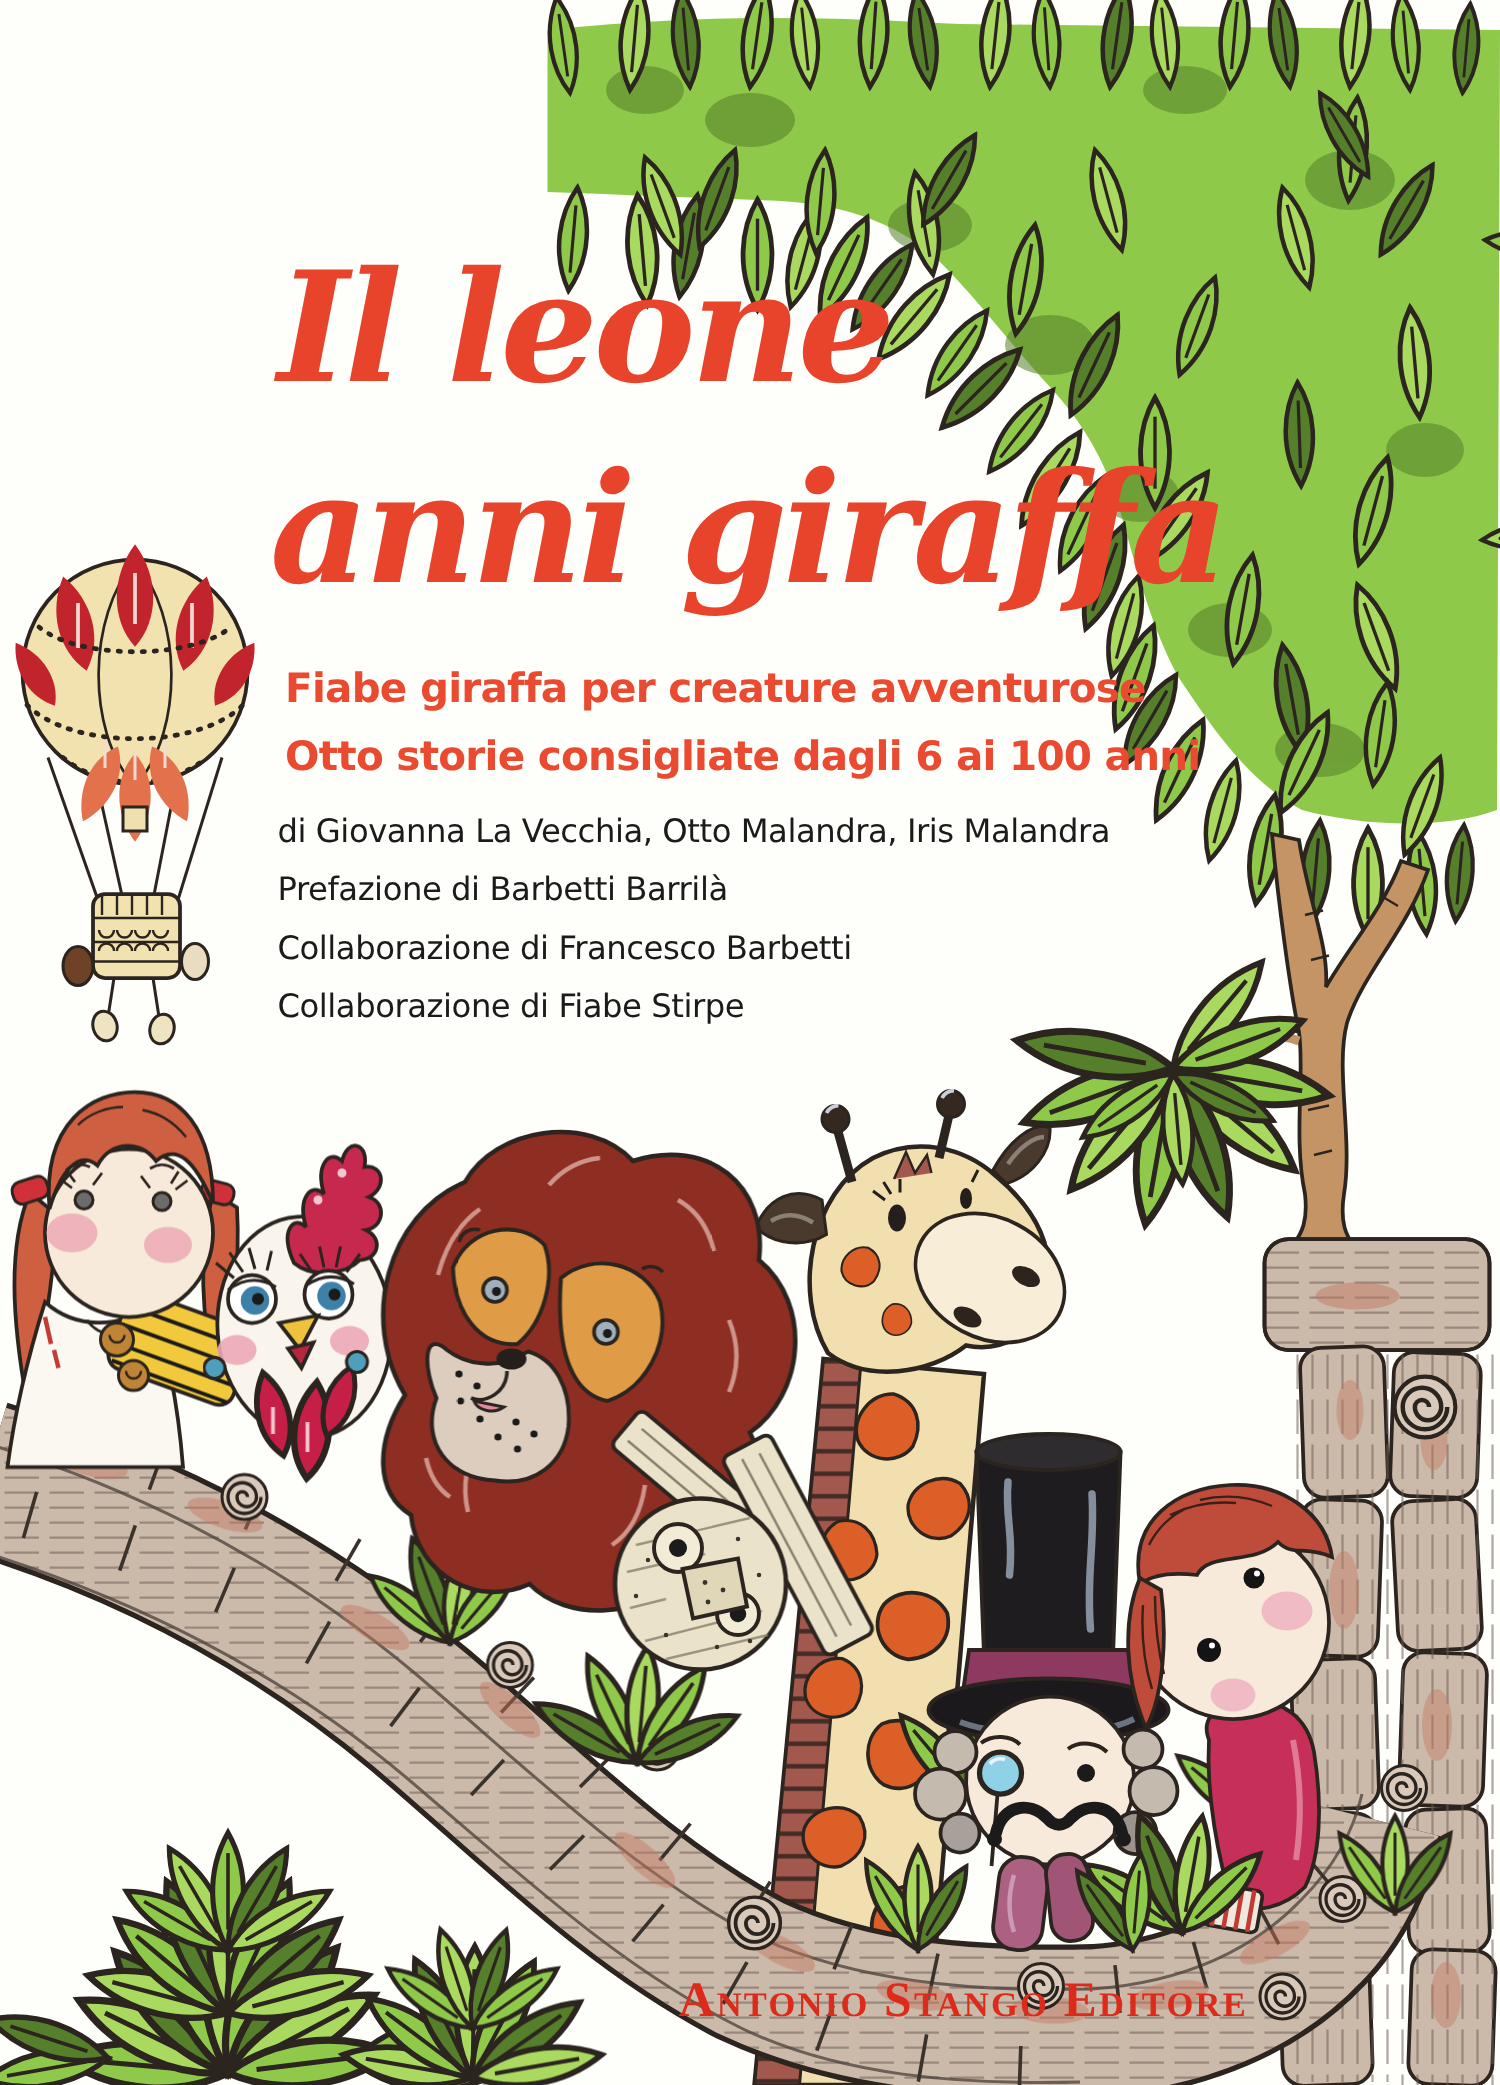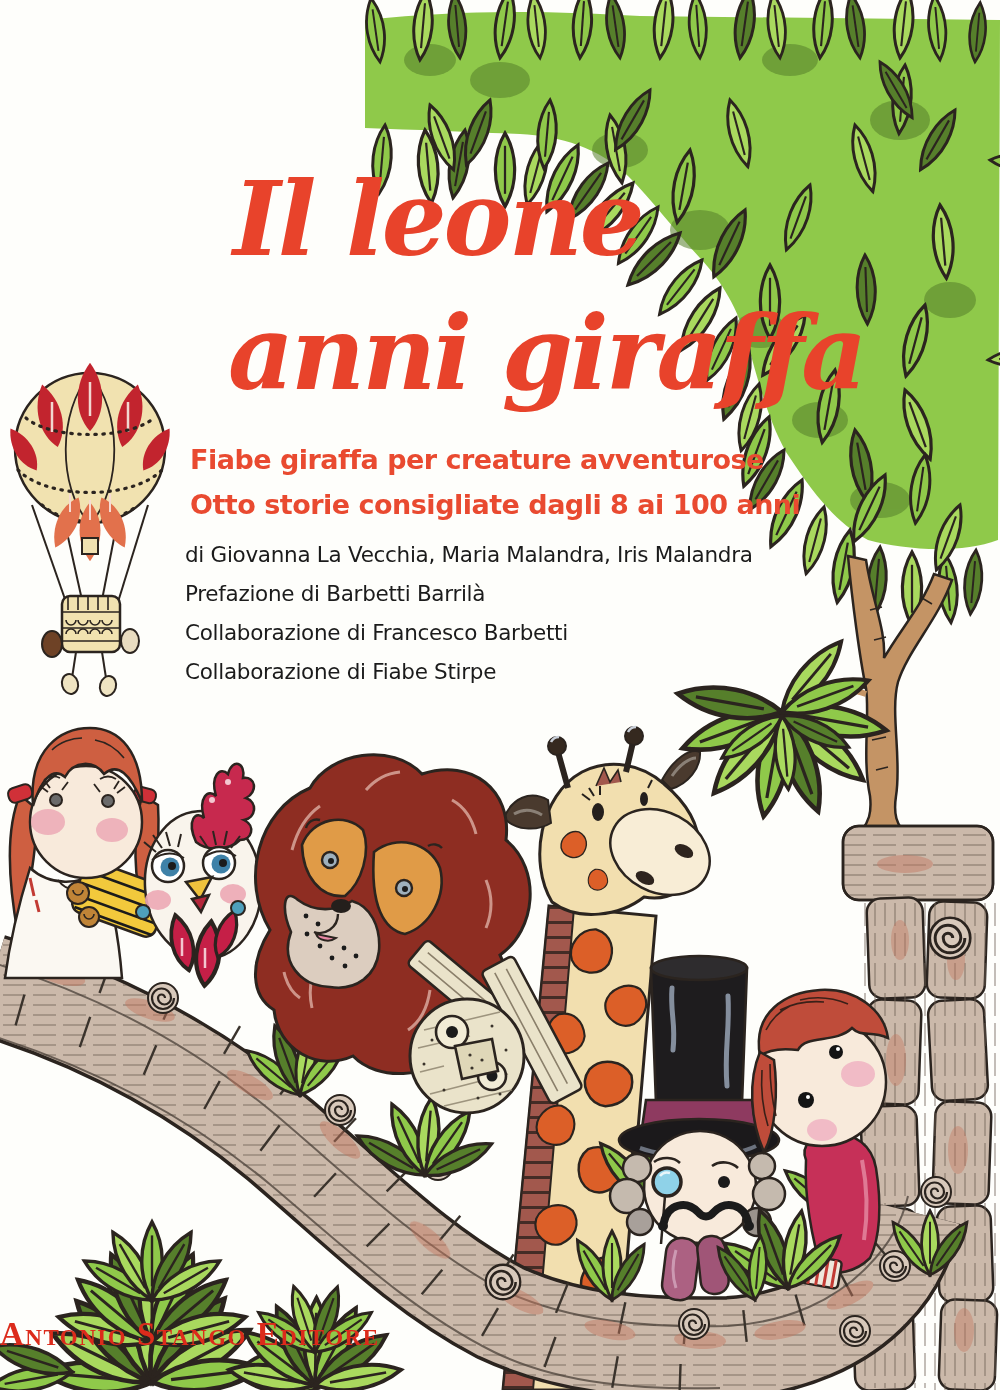--- a/index.html
+++ b/index.html
@@ -3,33 +3,33 @@
 <meta charset="utf-8">
 <style>
   html,body{margin:0;padding:0}
   body{
     width:1000px;height:1390px;position:relative;overflow:hidden;
     background:#FEFEFB;font-family:"DejaVu Sans",sans-serif;
   }
   .abs{position:absolute;white-space:nowrap}
   .title{
     font-family:"DejaVu Serif",serif;font-style:italic;font-weight:700;
-    color:var(--title-red,#E8432B);font-size:102px;letter-spacing:-3px;line-height:1;margin-left:48px;
+    color:var(--title-red,#E8432B);font-size:102px;letter-spacing:-3px;line-height:1;
   }
   .tagline{
     font-weight:700;color:var(--subtitle-red,#E94A30);
     font-size:27px;letter-spacing:-0.5px;
   }
   .credit{
     color:var(--text-black,#1B1B1B);font-size:21.5px;letter-spacing:-0.3px;
   }
   .publisher{
     font-family:"Liberation Serif",serif;font-variant:small-caps;font-weight:700;
     color:var(--publisher-red,#DC2B1B);font-size:33px;letter-spacing:1.5px;
-    width:832px;text-align:left;
+    width:832px;text-align:right;
   }
   svg{position:absolute;left:0;top:0}
 </style>
 </head>
 <body>
 
 <svg width="1000" height="1390" viewBox="0 0 1000 1390">
   <defs>
     <g id="leaf">
       <path d="M0,0 C7,-12 9,-30 0,-46 C-9,-30 -7,-12 0,0 Z" fill="currentColor" stroke="#2B241F" stroke-width="2"></path>
@@ -649,20 +649,20 @@
       <use href="#leaf" color="#567F2B" transform="rotate(19) scale(1.5)"></use>
         <use href="#leaf" color="#8FC94A" transform="rotate(55) scale(1.5)"></use>
     </g>
   </g>
 </svg>
 
 <div class="abs title" style="left:185px;top:168px">Il leone</div>
 <div class="abs title" style="left:180px;top:302px">anni giraffa</div>
 
 <div class="abs tagline" style="left:190px;top:444px">Fiabe giraffa per creature avventurose</div>
-<div class="abs tagline" style="left:190px;top:489px">Otto storie consigliate dagli 8 ai 100 anni</div>
-
-<div class="abs credit" style="left:185px;top:542px">di Giovanna La Vecchia, Maria Malandra, Iris Malandra</div>
+<div class="abs tagline" style="left:190px;top:489px">Otto storie consigliate dagli 6 ai 100 anni</div>
+
+<div class="abs credit" style="left:185px;top:542px">di Giovanna La Vecchia, Otto Malandra, Iris Malandra</div>
 <div class="abs credit" style="left:185px;top:581px">Prefazione di Barbetti Barrilà</div>
 <div class="abs credit" style="left:185px;top:620px">Collaborazione di Francesco Barbetti</div>
 <div class="abs credit" style="left:185px;top:659px">Collaborazione di Fiabe Stirpe</div>
 
 <div class="abs publisher" style="left:0px;top:1316px">Antonio Stango Editore</div>
 
 </body></html>

